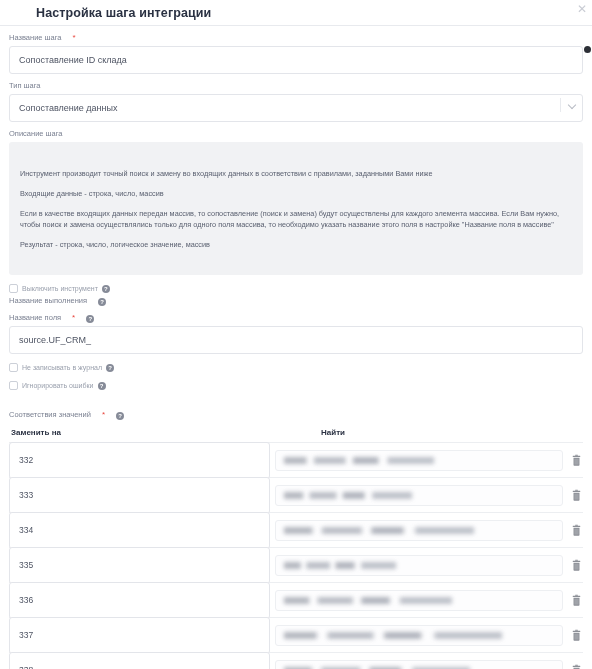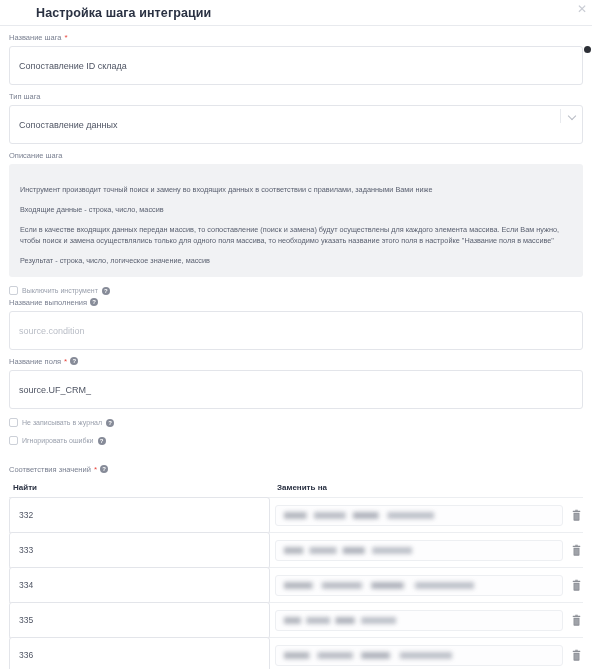--- a/index.html
+++ b/index.html
@@ -62,43 +62,43 @@
     border-radius: 50%;
     background: #2c2f36;
   }
 
   .field { margin-top: 7px; }
   .field-label {
     font-size: 7.5px;
     color: #7a8091;
     margin-bottom: 3px;
     display: flex;
-    align-items: flex-start;
-    gap: 3px;
+    align-items: flex-end;
+    gap: 11px;
     line-height: 10px;
   }
   .req { color: #e8453c; font-size: 8px; }
 
   .help-icon {
     display: inline-block;
     width: 8px; height: 8px;
     border-radius: 50%;
     background: #868b98;
     color: #ffffff;
     font-size: 6px;
     line-height: 8px;
     text-align: center;
     font-weight: bold;
     cursor: pointer;
     flex: none;
   }
 
   .text-input {
     width: 100%;
-    height: 39px;
+    height: 28px;
     border: 1px solid #e3e5ea;
     border-radius: 3px;
     background: #ffffff;
     padding: 0 9px;
     font-size: 9px;
     color: #4e5463;
     font-family: "Liberation Sans", sans-serif;
     outline: none;
   }
   .text-input::placeholder { color: #b9bdc6; }
@@ -125,30 +125,30 @@
     border-right: 1px solid #b7bbc4;
     border-bottom: 1px solid #b7bbc4;
     transform: rotate(45deg);
   }
 
   
   .desc-box {
     margin-top: 3px;
     background: #f1f2f4;
     border-radius: 3px;
-    padding: 20px 11px 11px 11px;
+    padding: 26px 11px 11px 11px;
     min-height: 104px;
   }
   .desc-p {
     font-size: 7.3px;
     color: #5a6070;
     line-height: 11px;
     margin: 0 0 9px 0;
   }
-  .desc-p:last-child { margin-bottom: 0; }
+  .desc-p:last-child { margin-bottom: 14px; }
 
   
   .check-row {
     display: flex;
     align-items: center;
     gap: 4px;
     margin-top: 9px;
     margin-bottom: 1px;
   }
   .checkbox {
@@ -271,21 +271,20 @@
       <div class="checkbox"></div>
       <span class="check-label">Выключить инструмент</span>
       <span class="help-icon">?</span>
     </div>
 
     <div class="field" style="margin-top:3px">
       <div class="field-label">
         <span>Название выполнения</span>
         <span class="help-icon">?</span>
       </div>
-      <input class="text-input" type="text" placeholder="source.condition" style="">
     </div>
 
     <div class="field">
       <div class="field-label">
         <span>Название поля</span>
         <span class="req">*</span>
         <span class="help-icon">?</span>
       </div>
       <input class="text-input" type="text" value="source.UF_CRM_" style="">
     </div>
@@ -302,22 +301,22 @@
       <span class="help-icon">?</span>
     </div>
 
     <div class="field-label" style="margin-top:20px">
       <span>Соответствия значений</span>
       <span class="req">*</span>
       <span class="help-icon">?</span>
     </div>
 
     <div class="table-head">
+      <div class="th th-replace">Заменить на</div>
       <div class="th th-find">Найти</div>
-      <div class="th th-replace">Заменить на</div>
     </div>
 
     <div id="rows">
         <div class="map-row">
           <div class="cell-find"><input class="text-input" type="text" value="332" style=""></div>
           <div class="cell-replace">
             <div class="redacted">
               <div class="blur" style="width:150px"></div>
             </div>
           </div>

